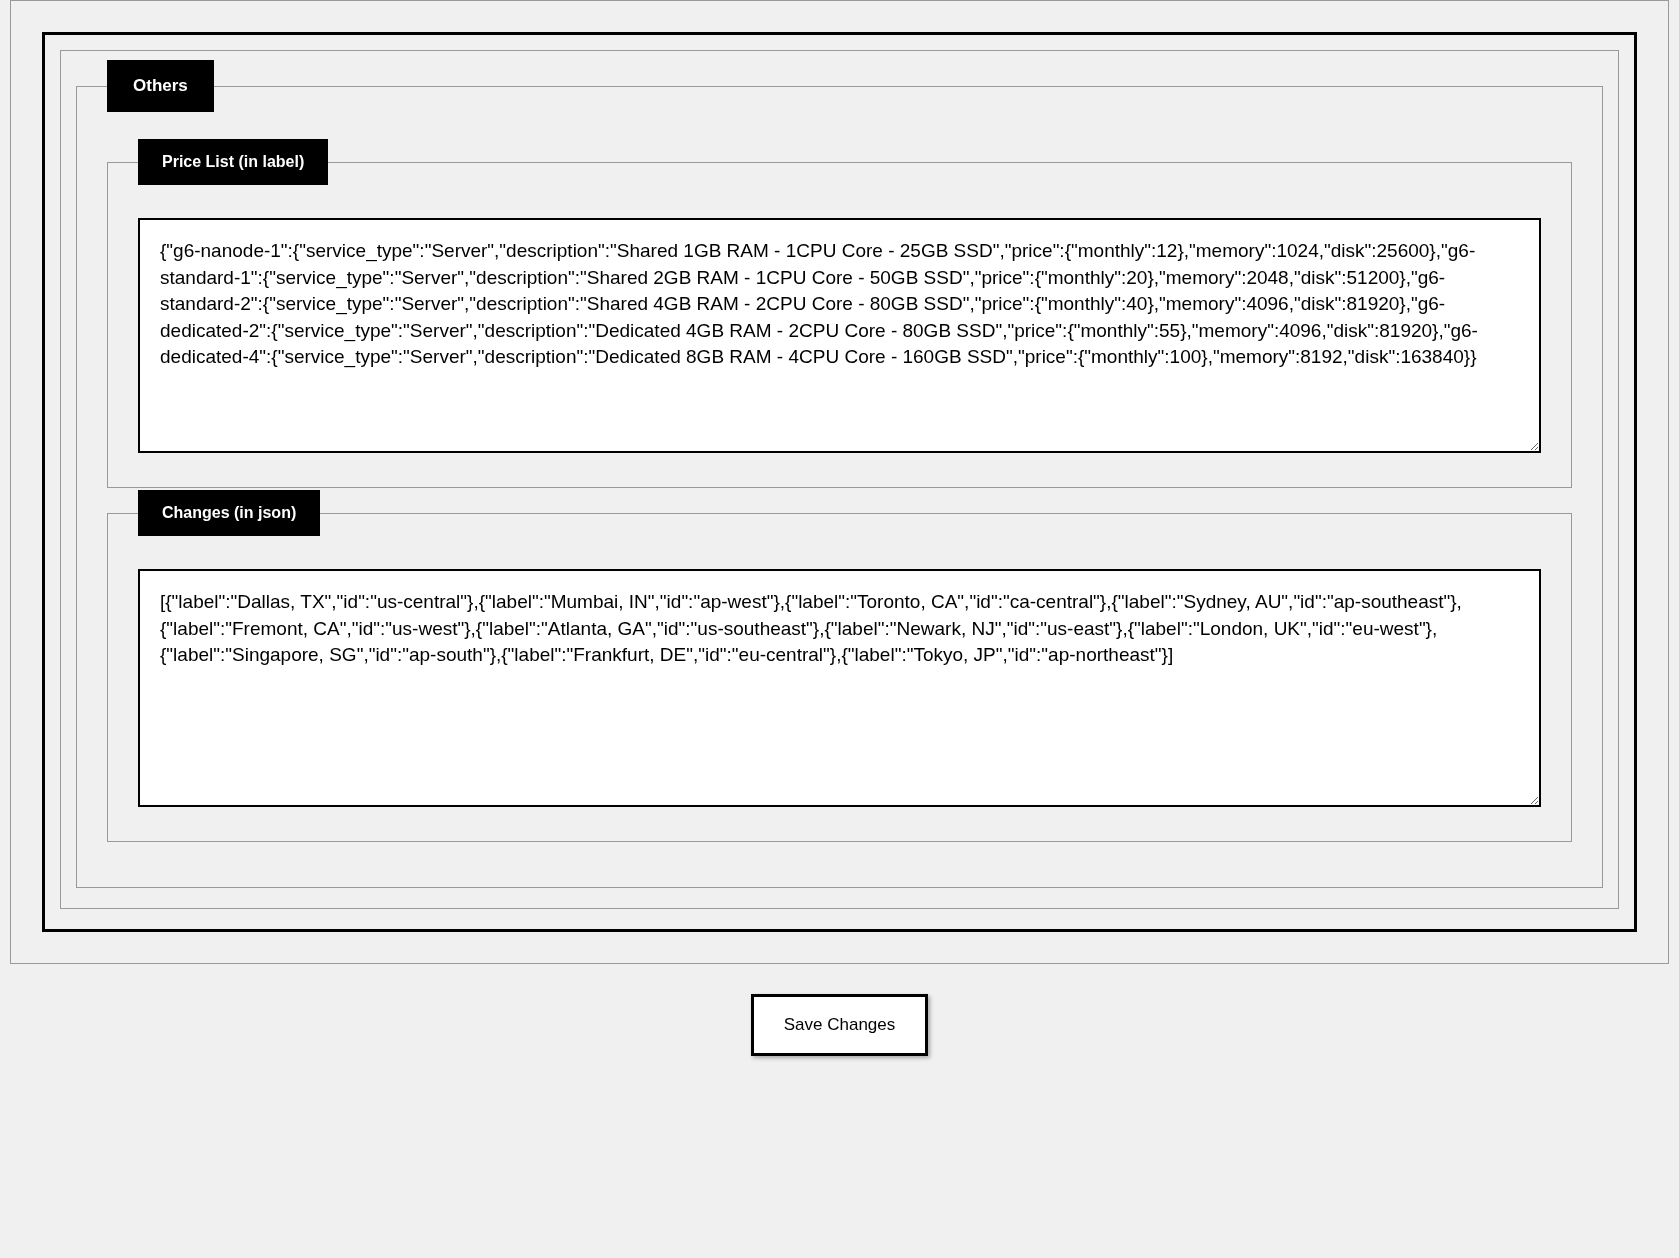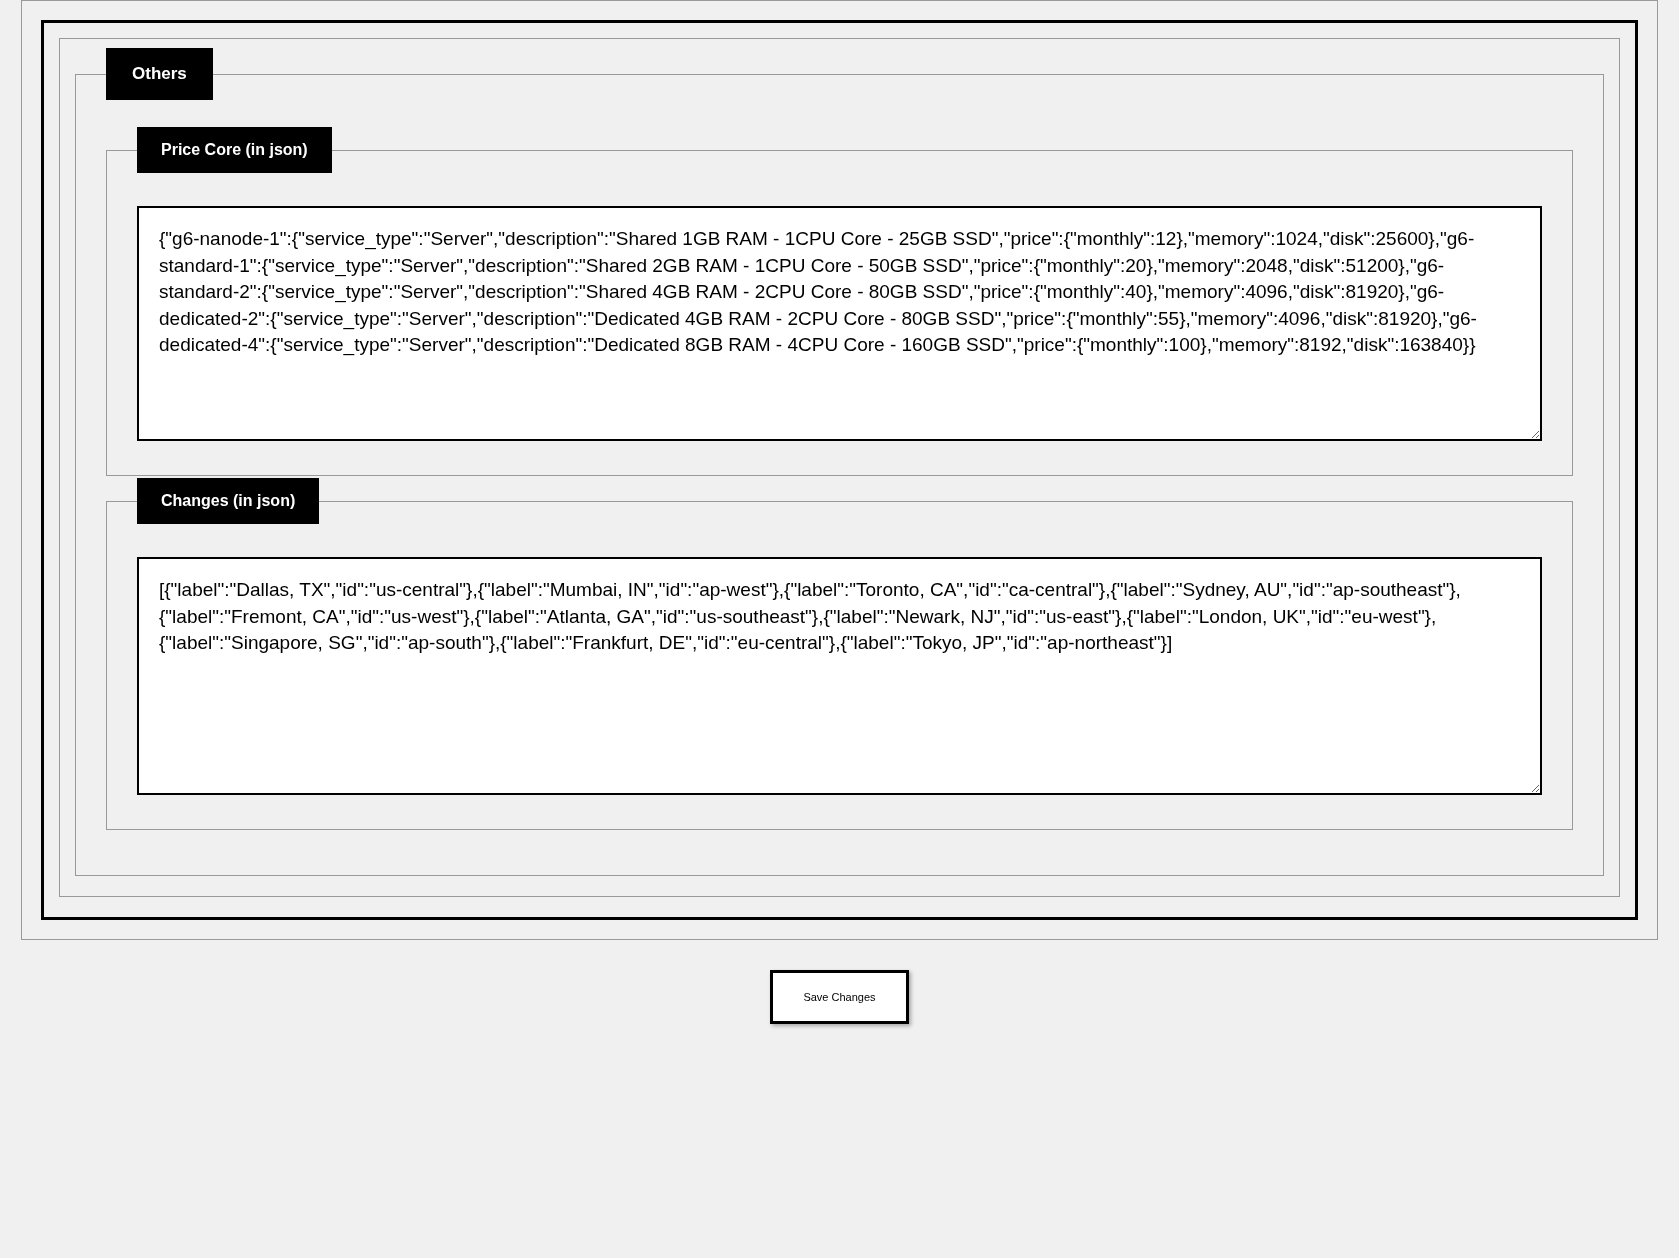--- a/index.html
+++ b/index.html
@@ -8,22 +8,22 @@
       padding: 0;
     }
     body {
       background: #f0f0f0;
       font-family: -apple-system, BlinkMacSystemFont, "Segoe UI", Helvetica, Arial, sans-serif;
       padding: 0;
       width: 1679px;
     }
     .outer-wrapper {
       border: 1px solid #999;
-      margin: 0 21px;
-      padding: 4px;
+      margin: 0 10px;
+      padding: 16px;
     }
     .outer-frame {
       border: 3px solid #000;
       margin: 15px;
       padding: 15px 15px 20px 15px;
       position: relative;
     }
     .mid-frame {
       border: 1px solid #999;
       padding: 15px 15px 20px 15px;
@@ -81,40 +81,40 @@
       height: 238px;
     }
     .save-row {
       display: flex;
       justify-content: center;
       padding: 30px 0 40px 0;
     }
     .save-button {
       background: #fff;
       border: 3px solid #000;
-      font-size: 11px;
+      font-size: 17px;
       font-weight: 400;
       padding: 18px 30px;
       cursor: pointer;
       box-shadow: 2px 2px 4px rgba(0,0,0,0.3);
       font-family: inherit;
     }
   </style>
 </head>
 <body>
 
 <div class="outer-wrapper">
   <div class="outer-frame">
     <div class="mid-frame">
 
       <div class="fieldset-others">
         <div class="legend-others">Others</div>
 
         <div class="fieldset-inner">
-          <div class="legend-inner">Price Core (in json)</div>
+          <div class="legend-inner">Price List (in label)</div>
           <textarea class="textarea price" spellcheck="true" style="">{"g6-nanode-1":{"service_type":"Server","description":"Shared 1GB RAM - 1CPU Core - 25GB SSD","price":{"monthly":12},"memory":1024,"disk":25600},"g6-standard-1":{"service_type":"Server","description":"Shared 2GB RAM - 1CPU Core - 50GB SSD","price":{"monthly":20},"memory":2048,"disk":51200},"g6-standard-2":{"service_type":"Server","description":"Shared 4GB RAM - 2CPU Core - 80GB SSD","price":{"monthly":40},"memory":4096,"disk":81920},"g6-dedicated-2":{"service_type":"Server","description":"Dedicated 4GB RAM - 2CPU Core - 80GB SSD","price":{"monthly":55},"memory":4096,"disk":81920},"g6-dedicated-4":{"service_type":"Server","description":"Dedicated 8GB RAM - 4CPU Core - 160GB SSD","price":{"monthly":100},"memory":8192,"disk":163840}}</textarea>
         </div>
 
         <div class="fieldset-inner">
           <div class="legend-inner">Changes (in json)</div>
           <textarea class="textarea region" spellcheck="true" style="">[{"label":"Dallas, TX","id":"us-central"},{"label":"Mumbai, IN","id":"ap-west"},{"label":"Toronto, CA","id":"ca-central"},{"label":"Sydney, AU","id":"ap-southeast"},{"label":"Fremont, CA","id":"us-west"},{"label":"Atlanta, GA","id":"us-southeast"},{"label":"Newark, NJ","id":"us-east"},{"label":"London, UK","id":"eu-west"},{"label":"Singapore, SG","id":"ap-south"},{"label":"Frankfurt, DE","id":"eu-central"},{"label":"Tokyo, JP","id":"ap-northeast"}]</textarea>
         </div>
 
       </div>
 

